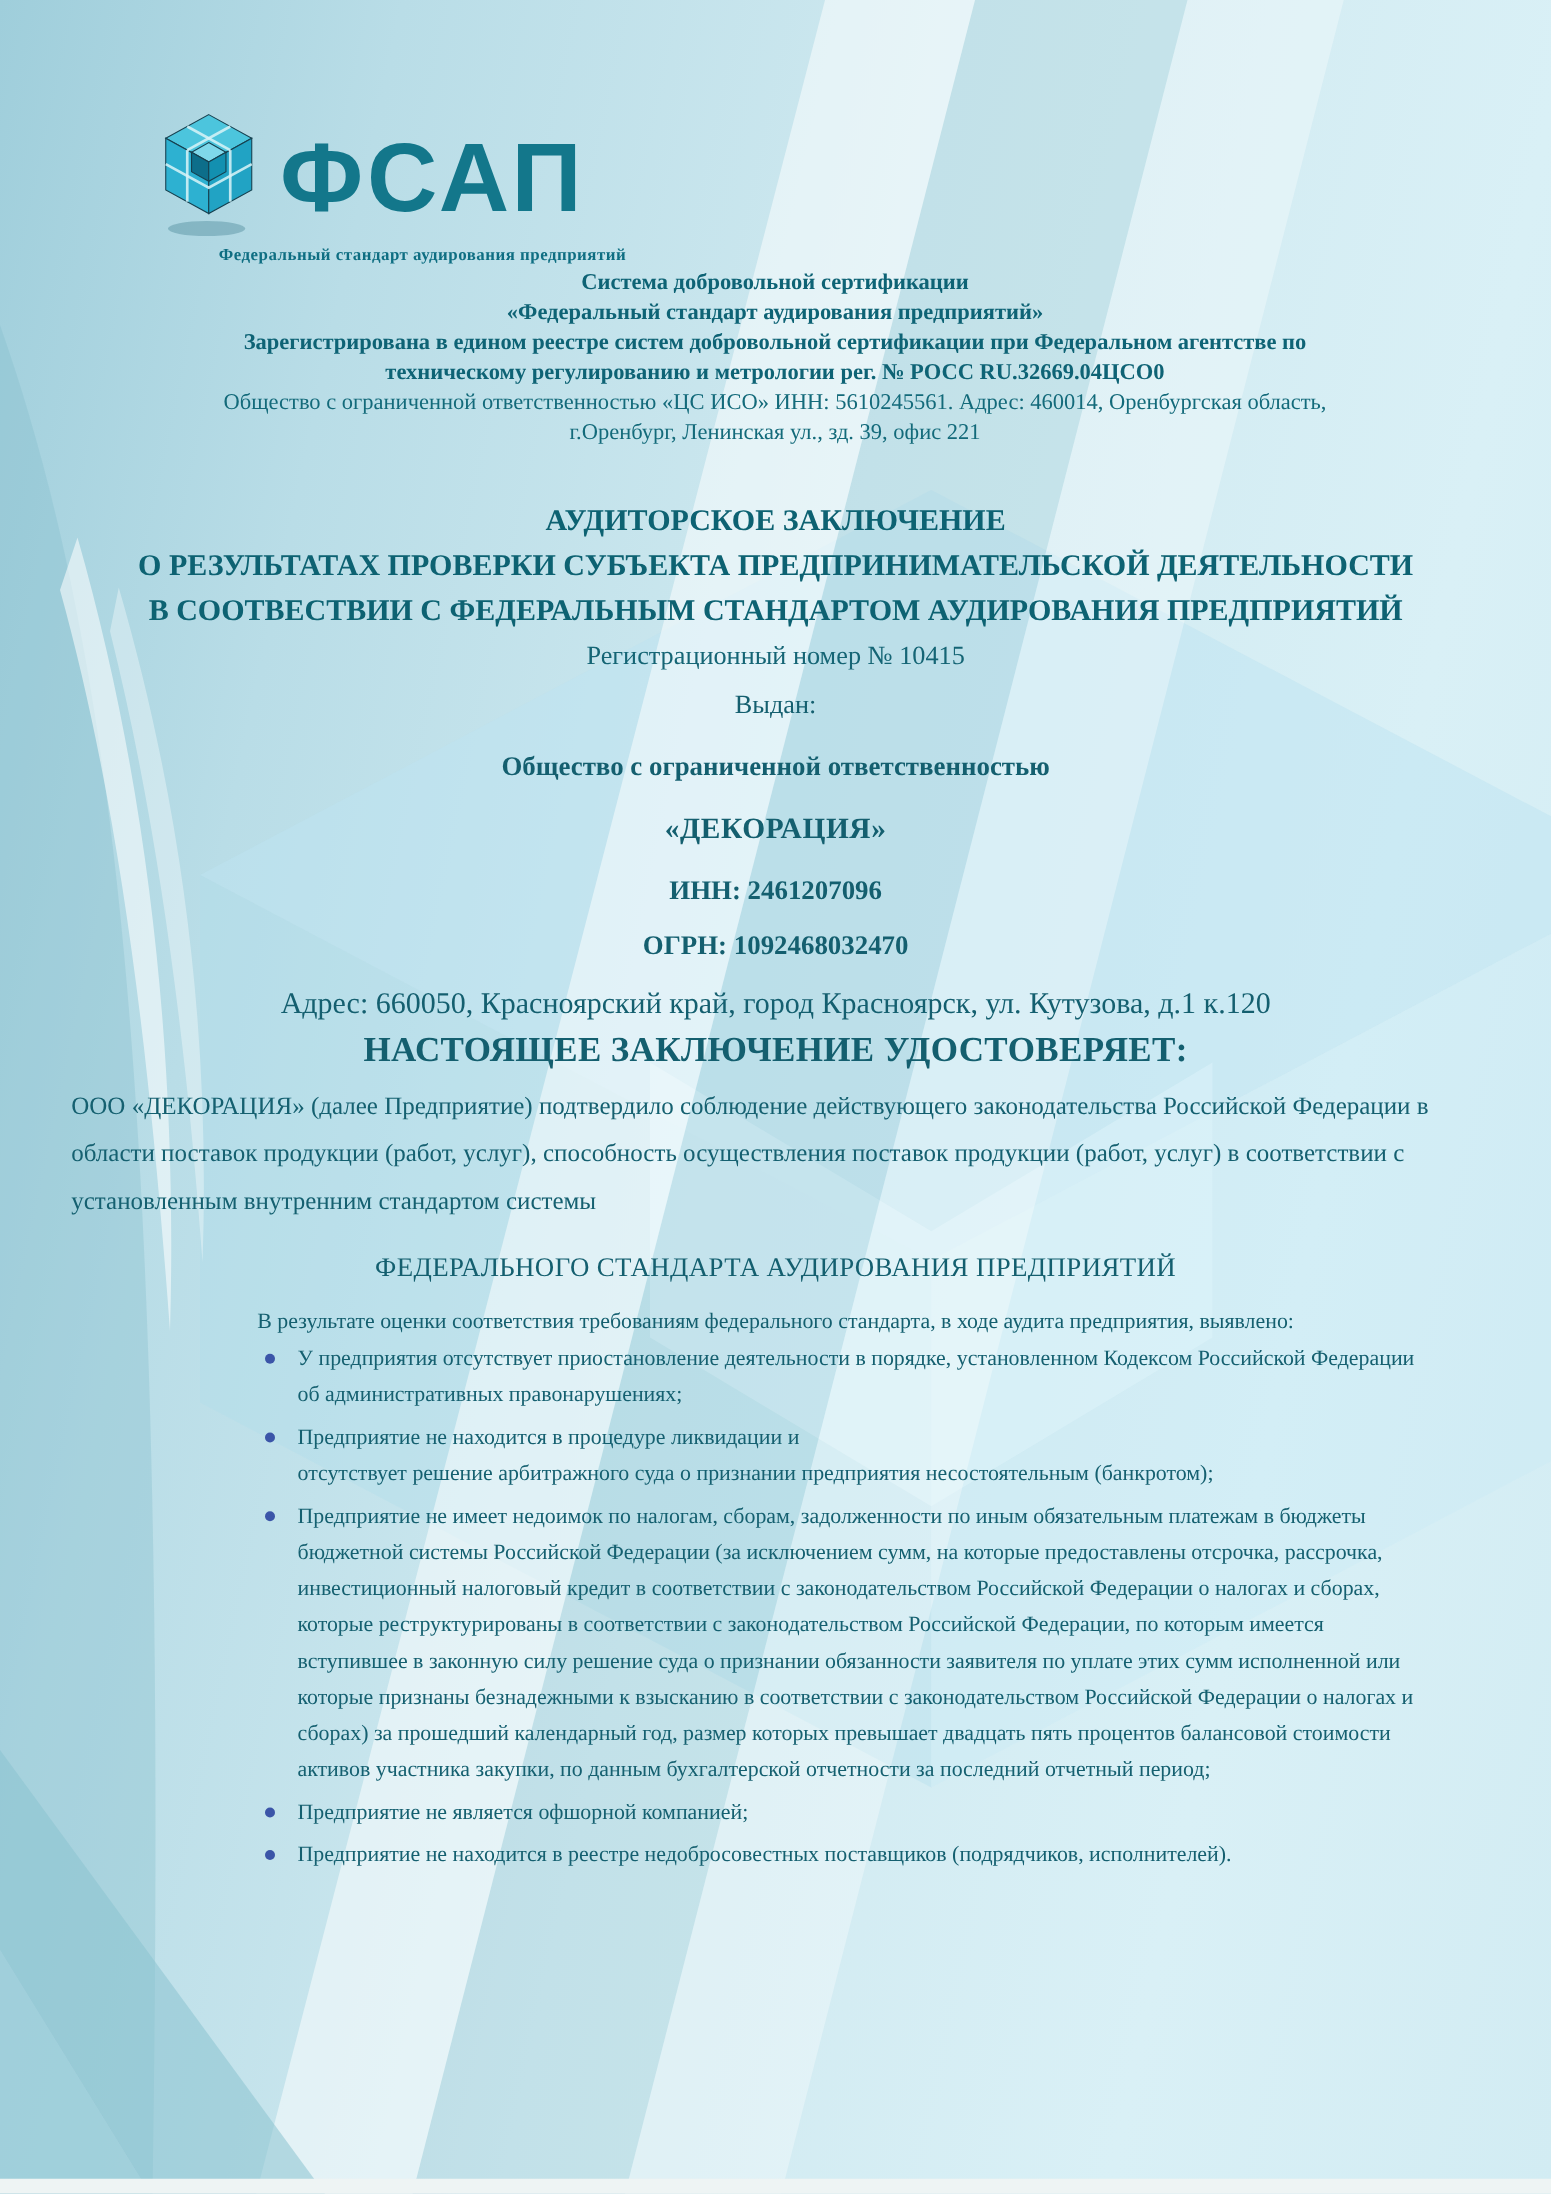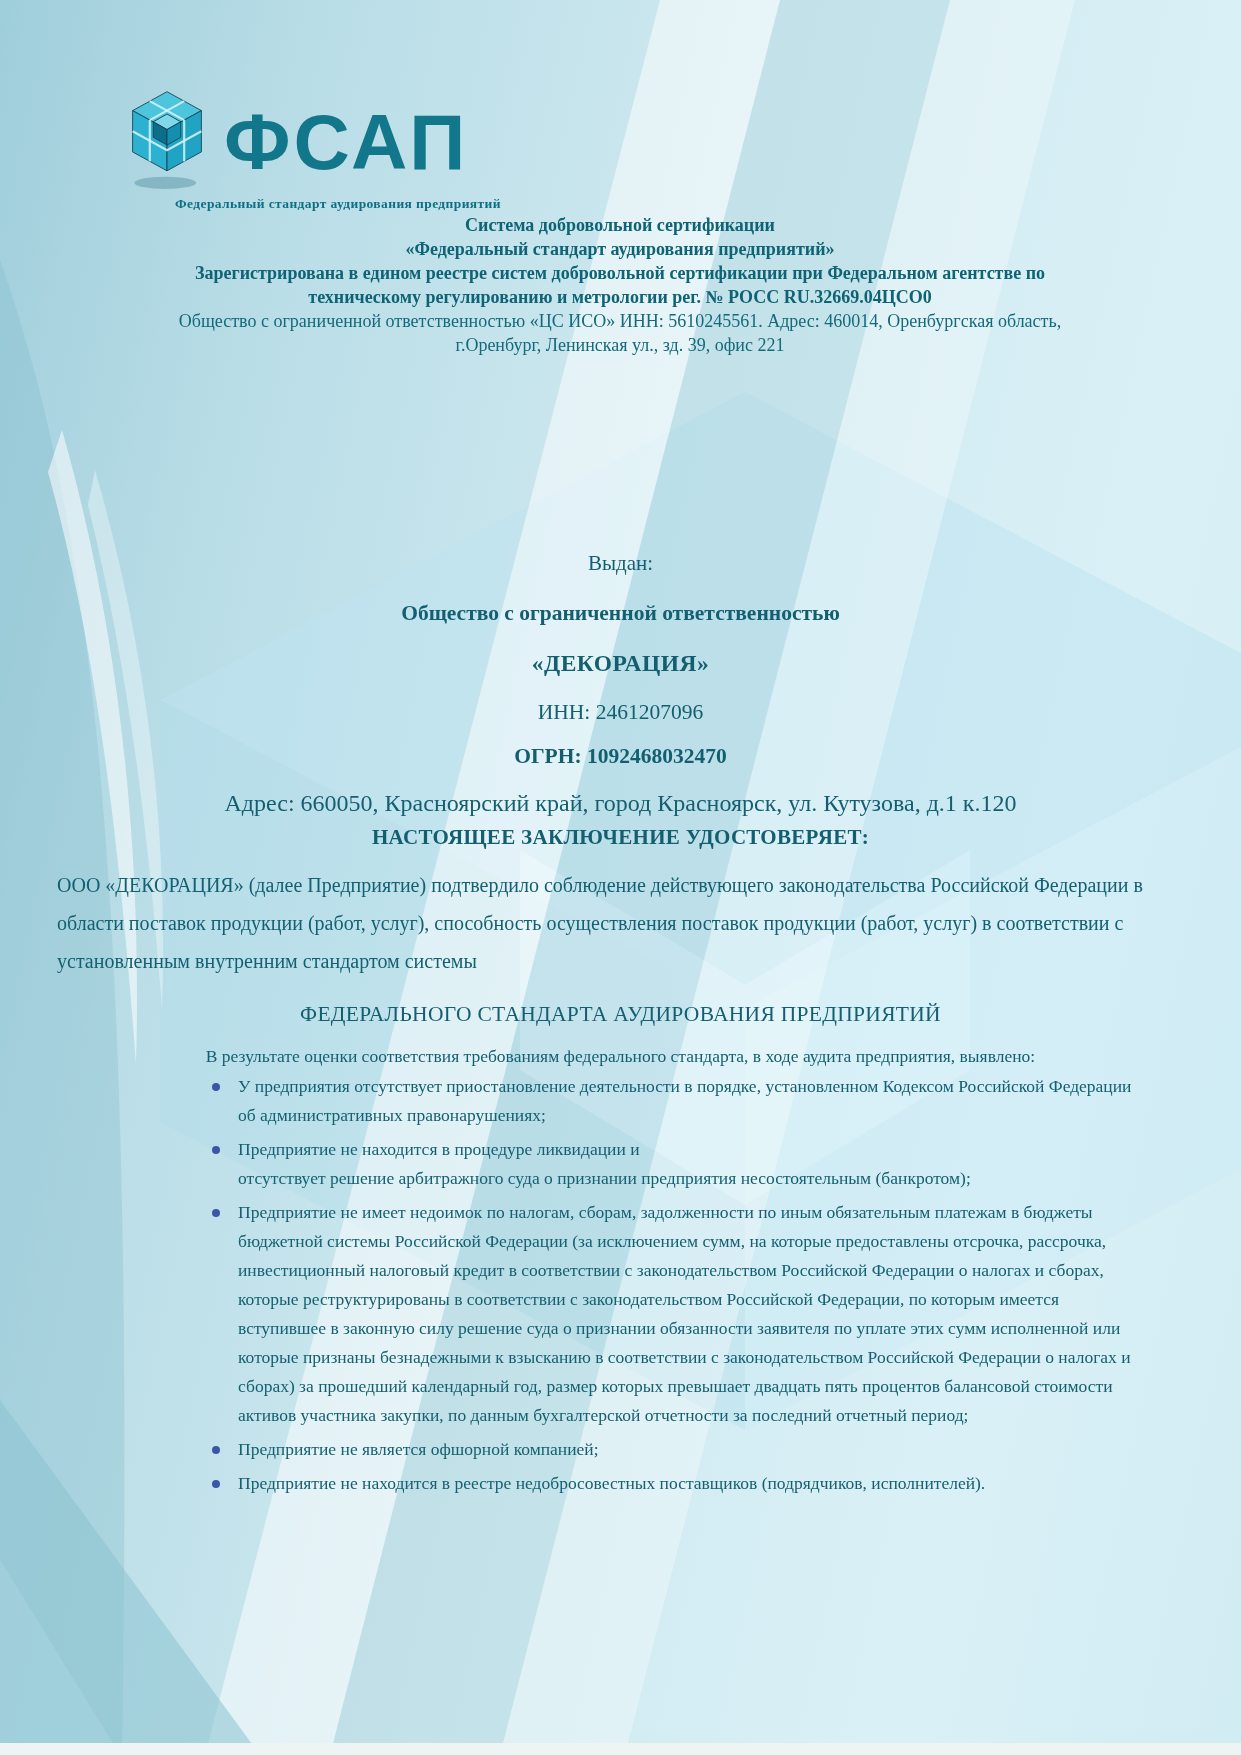--- a/index.html
+++ b/index.html
@@ -35,24 +35,24 @@
 
   
   .title-block{position:absolute;top:399px;left:50px;width:1141px;text-align:center;color:#0d6272;}
   .title-line{font-weight:bold;font-size:24px;line-height:36px;white-space:nowrap;}
   .reg-number{font-size:21px;line-height:34px;font-weight:normal;color:#156575;}
 
   .center-line{position:absolute;left:50px;width:1141px;text-align:center;}
   .issued-label{top:551px;font-size:21px;}
   .company-type{top:601px;font-size:21.5px;font-weight:bold;}
   .company-name{top:650px;font-size:23.5px;font-weight:bold;letter-spacing:.5px;}
-  .company-inn{top:700px;font-size:21.5px;font-weight:normal;}
+  .company-inn{top:700px;font-size:21.5px;font-weight:bold;}
   .company-ogrn{top:744px;font-size:21.5px;font-weight:bold;}
   .company-address{top:790px;font-size:24px;font-weight:normal;}
-  .certify-heading{top:825px;font-size:21px;font-weight:bold;letter-spacing:.3px;}
+  .certify-heading{top:825px;font-size:28px;font-weight:bold;letter-spacing:.3px;}
 
   .body-paragraph{
     position:absolute;top:866px;left:57px;width:1128px;
     font-size:20px;line-height:38px;color:#156070;text-align:left;
   }
   .standard-line{top:1002px;font-size:21.5px;letter-spacing:.3px;}
   .findings-intro{top:1046px;font-size:17.5px;}
 
   .findings-list{
     position:absolute;top:1072px;left:205px;width:942px;
@@ -120,20 +120,26 @@
 
     <div class="header-block">
       <div class="header-bold">Система добровольной сертификации</div>
       <div class="header-bold">«Федеральный стандарт аудирования предприятий»</div>
       <div class="header-bold">Зарегистрирована в едином реестре систем добровольной сертификации при Федеральном агентстве по</div>
       <div class="header-bold">техническому регулированию и метрологии рег. № РОСС RU.32669.04ЦСО0</div>
       <div class="header-reg">Общество с ограниченной ответственностью «ЦС ИСО» ИНН: 5610245561. Адрес: 460014, Оренбургская область,</div>
       <div class="header-reg">г.Оренбург, Ленинская ул., зд. 39, офис 221</div>
     </div>
 
+    <div class="title-block">
+      <div class="title-line">АУДИТОРСКОЕ ЗАКЛЮЧЕНИЕ</div>
+      <div class="title-line">О РЕЗУЛЬТАТАХ ПРОВЕРКИ СУБЪЕКТА ПРЕДПРИНИМАТЕЛЬСКОЙ ДЕЯТЕЛЬНОСТИ</div>
+      <div class="title-line">В СООТВЕСТВИИ С ФЕДЕРАЛЬНЫМ СТАНДАРТОМ АУДИРОВАНИЯ ПРЕДПРИЯТИЙ</div>
+      <div class="reg-number">Регистрационный номер № 10415</div>
+    </div>
 
     <div class="center-line issued-label">Выдан:</div>
     <div class="center-line company-type">Общество с ограниченной ответственностью</div>
     <div class="center-line company-name">«ДЕКОРАЦИЯ»</div>
     <div class="center-line company-inn">ИНН: 2461207096</div>
     <div class="center-line company-ogrn">ОГРН: 1092468032470</div>
     <div class="center-line company-address">Адрес: 660050, Красноярский край, город Красноярск, ул. Кутузова, д.1 к.120</div>
 
     <div class="center-line certify-heading">НАСТОЯЩЕЕ ЗАКЛЮЧЕНИЕ УДОСТОВЕРЯЕТ:</div>
     <div class="body-paragraph">ООО «ДЕКОРАЦИЯ» (далее Предприятие) подтвердило соблюдение действующего законодательства Российской Федерации в области поставок продукции (работ, услуг), способность осуществления поставок продукции (работ, услуг) в соответствии с установленным внутренним стандартом системы</div>

